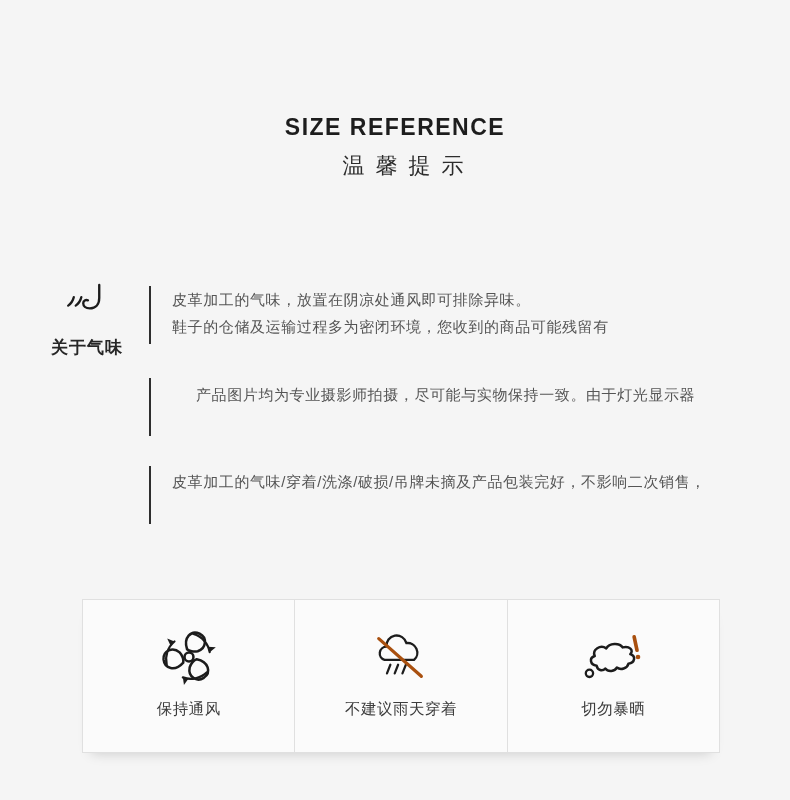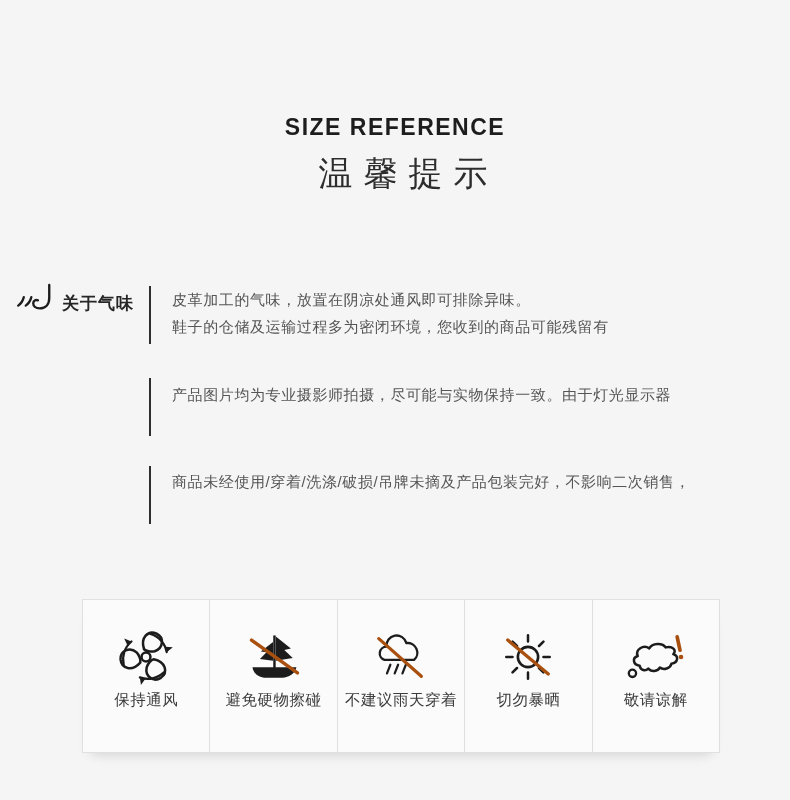--- a/index.html
+++ b/index.html
@@ -14,72 +14,73 @@
   
   .title-en{
     position:absolute;top:114px;left:0;width:790px;
     text-align:center;
     font-size:23px;font-weight:800;letter-spacing:1.5px;
     color:#1d1d1d;
   }
   .title-zh{
     position:absolute;top:151px;left:0;width:790px;
     text-align:center;
-    font-size:34px;font-weight:500;
+    font-size:22px;font-weight:500;
     letter-spacing:11px;padding-left:27px;box-sizing:border-box;
     color:#2d2d2d;
   }
   
   .tip-row{position:absolute;left:0;width:790px;height:66px;}
   .tip-row.r1{top:279px;}
   .tip-row.r2{top:371px;}
   .tip-row.r3{top:459px;}
   .tip-left{
     position:absolute;left:12px;top:0;width:150px;
-    display:flex;flex-direction:row;align-items:flex-end;
+    display:flex;flex-direction:column;align-items:center;gap:15px;
   }
   .tip-icon{display:flex;align-items:flex-end;justify-content:center;}
   .r1 .tip-icon{height:36px;}
   .r2 .tip-icon{height:42px;}
   .r3 .tip-icon{height:34px;}
   .tip-label{
     margin-top:6px;
     font-size:17px;font-weight:700;letter-spacing:1px;
     color:#262626;
   }
   .tip-divider{
     position:absolute;left:149px;top:7px;
     width:2px;height:58px;background:#2e2e2e;
   }
   .tip-text{
     position:absolute;left:172px;right:24px;
     font-size:15px;line-height:27px;letter-spacing:0.6px;
     color:var(--body-text,#555555);
   }
   .r1 .tip-text{top:7px;}
-  .r2 .tip-text{top:10px;}
+  .r2 .tip-text{top:10px;margin-left:24px;}
   .r3 .tip-text{top:9px;}
   
   .care-card{
     position:absolute;left:82px;top:599px;
     width:638px;height:154px;box-sizing:border-box;
     background:var(--card-bg,#fbfbfb);
     border:1px solid var(--card-border,#e0e0e0);
     display:flex;
     box-shadow:0 9px 12px -9px rgba(0,0,0,.18);
   }
   .care-cell{
     flex:1;box-sizing:border-box;
     border-right:1px solid var(--card-border,#e0e0e0);
     display:flex;flex-direction:column;align-items:center;
     padding-top:24px;
   }
   .care-cell:last-child{border-right:none;}
   .care-icon{height:66px;display:flex;align-items:center;justify-content:center;}
   .care-label{
+    margin-top:9px;
     font-size:15.5px;letter-spacing:0.5px;
     color:#3c3c3c;white-space:nowrap;
   }
   
   svg .ink{stroke:var(--ink,#1c1c1c);fill:none;stroke-linecap:round;stroke-linejoin:round;}
   svg .fill-ink{fill:var(--ink,#1c1c1c);stroke:none;}
   svg .accent{stroke:var(--accent,#a9500f);fill:none;stroke-linecap:round;}
   svg .accent-fill{fill:var(--accent,#a9500f);stroke:none;}
 </style>
 </head>
@@ -111,21 +112,21 @@
   <div class="tip-row r2">
     <div class="tip-divider"></div>
     <div class="tip-text">
       <div>产品图片均为专业摄影师拍摄，尽可能与实物保持一致。由于灯光显示器</div>
     </div>
   </div>
 
   <div class="tip-row r3">
     <div class="tip-divider"></div>
     <div class="tip-text">
-      <div>商品未经使用/穿着/洗涤/破损/吊牌未摘及产品包装完好，不影响二次销售，</div>
+      <div>皮革加工的气味/穿着/洗涤/破损/吊牌未摘及产品包装完好，不影响二次销售，</div>
     </div>
   </div>
 
   <div class="care-card">
 
     <div class="care-cell">
       <div class="care-icon">
         <svg width="62" height="62" viewBox="-32 -32 64 64">
           <g class="ink" stroke-width="2.6">
             <circle r="4.6"></circle>
@@ -145,61 +146,39 @@
             <g transform="rotate(240)">
               <path class="ink" stroke-width="2.3" d="M-23 8 A 24 24 0 0 1 -15 -16"></path>
               <path class="fill-ink" d="M-15 -16 l-7.5 -3 l3.5 7.5 z"></path>
             </g>
           </g>
         </svg>
       </div>
       <div class="care-label">保持通风</div>
     </div>
 
-    <div class="care-cell">
-      <div class="care-icon">
-        <svg width="60" height="56" viewBox="0 0 64 58">
-          <rect class="fill-ink" x="31.2" y="6" width="2.6" height="35"></rect>
-          <path class="fill-ink" d="M34 7 L50 20 L43 21.5 L52 30 L34 33 Z"></path>
-          <path class="fill-ink" d="M31 13 L18 23 L24 24 L17 31 L31 33 Z"></path>
-          <path class="fill-ink" d="M9 40 H56 C54 47 48 51 41 51 H22 C15 51 10 46 9 40 Z"></path>
-          <path class="accent" stroke-width="3.6" d="M8 11 L57 46"></path>
-        </svg>
-      </div>
-      <div class="care-label">避免硬物擦碰</div>
-    </div>
 
     <div class="care-cell">
       <div class="care-icon">
         <svg width="58" height="56" viewBox="0 0 60 56">
           <path class="ink" stroke-width="2.4" d="M13 31 A 7 7 0 0 1 15 17.3 A 10.5 10.5 0 0 1 35.6 13.6 A 10 10 0 0 1 43.5 31 Z"></path>
           <path class="ink" stroke-width="2.3" d="M19 36 L15.5 45 M27 36 L23.5 45 M35 36 L31.5 45"></path>
           <path class="accent" stroke-width="3.4" d="M7 9 L51 48"></path>
         </svg>
       </div>
       <div class="care-label">不建议雨天穿着</div>
     </div>
 
-    <div class="care-cell">
-      <div class="care-icon">
-        <svg width="56" height="56" viewBox="0 0 58 58">
-          <circle class="ink" stroke-width="2.7" cx="29" cy="29" r="10.5"></circle>
-          <path class="ink" stroke-width="2.6" d="M29 13 V6.5 M29 45 V51.5 M13 29 H6.5 M45 29 H51.5 M17.6 17.6 L13 13 M40.4 17.6 L45 13 M17.6 40.4 L13 45 M40.4 40.4 L45 45"></path>
-          <path class="accent" stroke-width="3.4" d="M8 11.5 L50 46.5"></path>
-        </svg>
-      </div>
-      <div class="care-label">切勿暴晒</div>
-    </div>
 
     <div class="care-cell">
       <div class="care-icon">
         <svg width="64" height="50" viewBox="0 0 66 52">
           <path class="ink" stroke-width="2.6" d="M16 35 C 9 34 8 27 14 25 C 11 18 20 13 26 17 C 29 11 40 11 43 16 C 50 14 55 19 51 23 C 57 25 56 32 49 33 C 48 38 41 40 37 37 C 35 41 28 42 25 38 C 22 41 17 40 16 35 Z"></path>
           <circle class="ink" stroke-width="2.4" cx="8.5" cy="43" r="3.8"></circle>
           <path class="accent" stroke-width="3.8" d="M55 5 L58 19"></path>
           <circle class="accent-fill" cx="59" cy="26" r="2.4"></circle>
         </svg>
       </div>
-      <div class="care-label">敬请谅解</div>
+      <div class="care-label">切勿暴晒</div>
     </div>
 
   </div>
 </div>
 
 </body></html>

